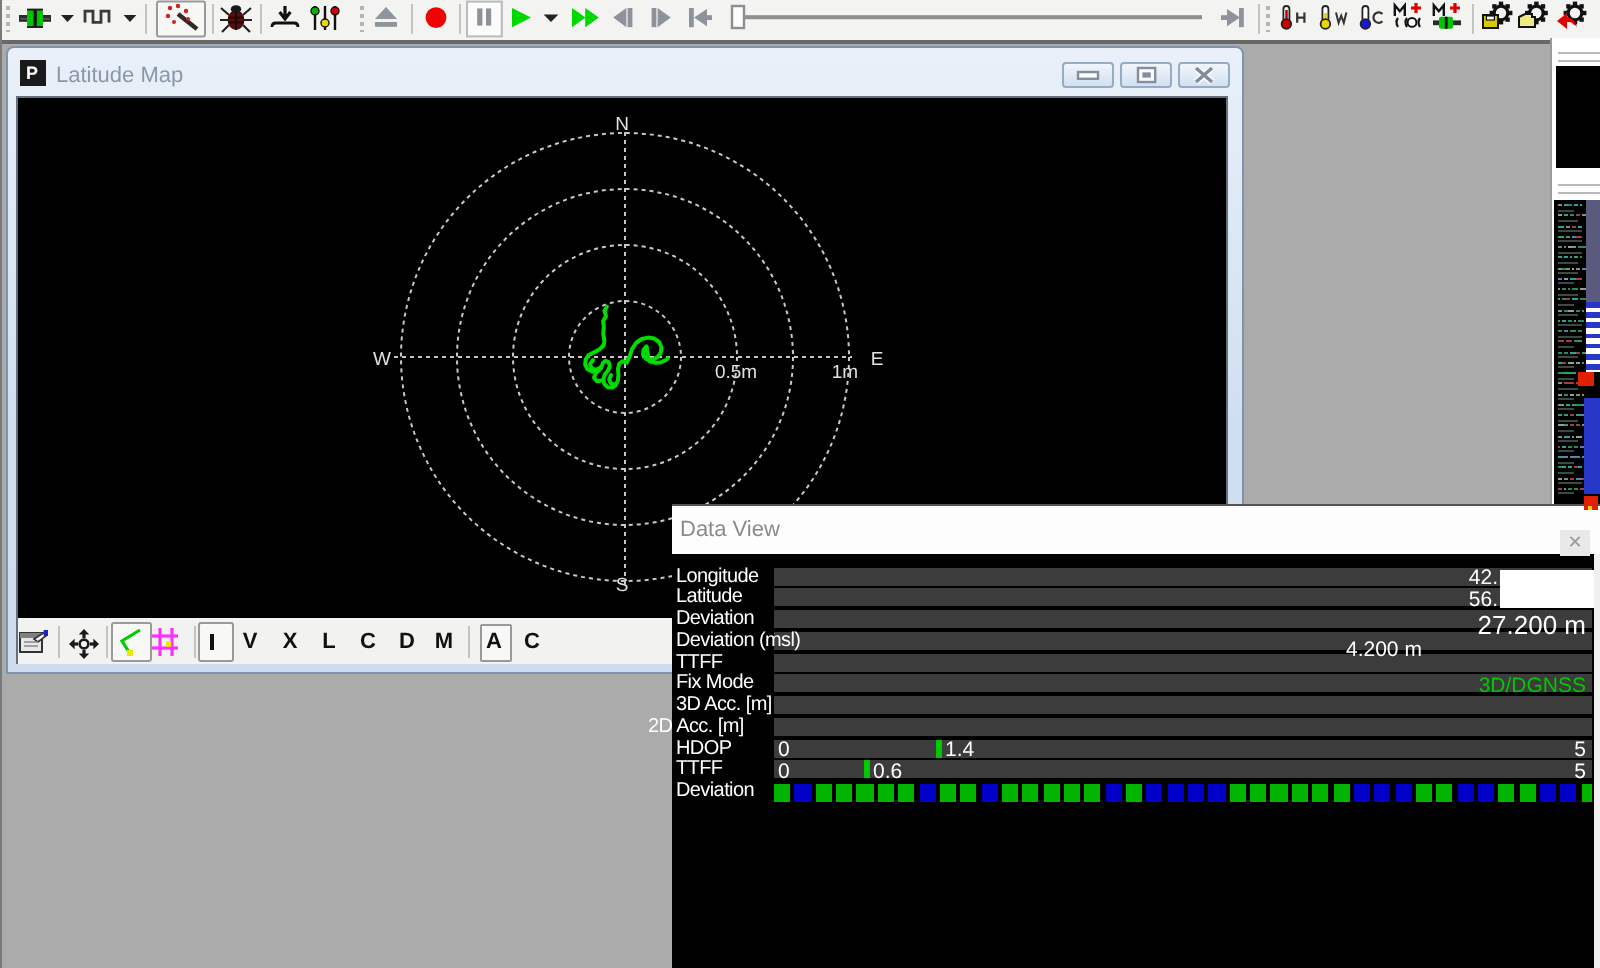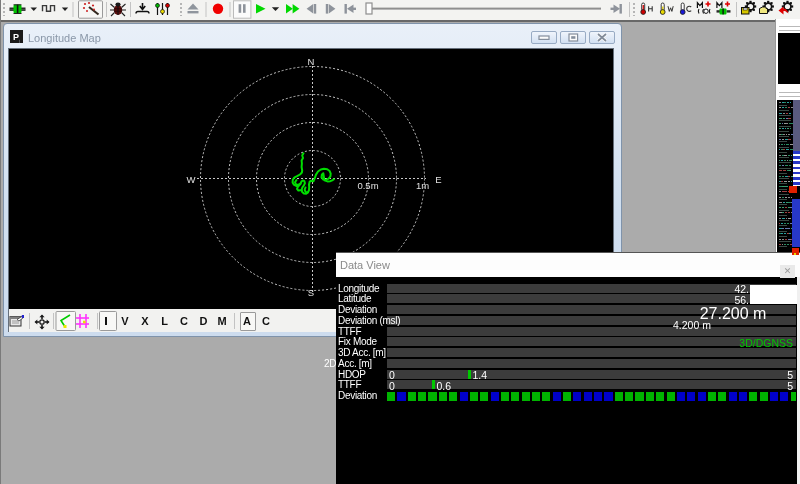--- a/index.html
+++ b/index.html
@@ -345,21 +345,21 @@
 <div class="abs" style="left:793px;top:182.2px;width:7px;height:2.6px;background:#2738c8"></div>
 <div class="abs" style="left:789px;top:186px;width:8px;height:7px;background:#e02000"></div>
 <div class="abs" style="left:792px;top:199px;width:8px;height:48px;background:#2738c8"></div>
 <div class="abs" style="left:3px;top:23px;width:619px;height:314px;
 background:linear-gradient(#e9f0f9,#d0dff0 60%,#cddcEE);border:1px solid #7f93ab;border-radius:4px 4px 0 0"></div>
 <svg class="abs" style="left:10px;top:30px" width="13" height="13" viewBox="0 0 13 13">
 <path d="M0 0 L13 0 L13 13 L9.5 13 L9.5 9.5 L0 9.5 Z" transform="translate(0,0)" fill="#1a1a1a"></path>
 <path d="M0 0 H13 V9.5 H9.5 V13 H0 Z" fill="#1a1a1a"></path>
 <text x="3" y="9.5" font-size="9" font-weight="bold" fill="#fff">P</text>
   </svg>
-<div class="abs" style="left:28px;top:32px;font-size:11px;color:#8a97a8">Longitude Map</div>
+<div class="abs" style="left:28px;top:32px;font-size:11px;color:#8a97a8">Latitude Map</div>
 <div class="abs" style="left:531px;top:31px;width:26px;height:13px;background:linear-gradient(#f0f5fc,#d2e0f2);border:1px solid #98abc4;border-radius:2px"></div>
 <svg class="abs" style="left:531px;top:31px" width="26" height="13" viewBox="0 0 26 13">
     <rect x="8" y="5" width="10" height="3.4" fill="#fbfbfb" stroke="#848e9c" stroke-width="1.2"></rect>
   </svg>
 <div class="abs" style="left:560px;top:31px;width:26px;height:13px;background:linear-gradient(#f0f5fc,#d2e0f2);border:1px solid #98abc4;border-radius:2px"></div>
 <svg class="abs" style="left:560px;top:31px" width="26" height="13" viewBox="0 0 26 13">
     <rect x="9" y="3" width="8.6" height="7" fill="#fbfbfb" stroke="#848e9c" stroke-width="1.2"></rect>
     <rect x="11.2" y="5.2" width="4.2" height="2.6" fill="#848e9c"></rect>
   </svg>
 <div class="abs" style="left:589px;top:31px;width:26px;height:13px;background:linear-gradient(#f0f5fc,#d2e0f2);border:1px solid #98abc4;border-radius:2px"></div>
@@ -472,21 +472,21 @@
 <div class="abs" style="left:338px;top:347.2px;font-size:10px;letter-spacing:-0.3px;color:#fff;white-space:nowrap">3D Acc. [m]</div>
 <div class="abs" style="left:387px;top:358.8px;width:409px;height:9.2px;background:#3c3c3c"></div>
 <div class="abs" style="left:324px;top:357.9px;font-size:10px;letter-spacing:-0.3px;color:#fff;white-space:nowrap">2D Acc. [m]</div>
 <div class="abs" style="left:387px;top:369.5px;width:409px;height:9.2px;background:#3c3c3c"></div>
 <div class="abs" style="left:338px;top:368.7px;font-size:10px;letter-spacing:-0.3px;color:#fff;white-space:nowrap">HDOP</div>
 <div class="abs" style="left:387px;top:380.2px;width:409px;height:9.2px;background:#3c3c3c"></div>
 <div class="abs" style="left:338px;top:379.4px;font-size:10px;letter-spacing:-0.3px;color:#fff;white-space:nowrap">TTFF</div>
 <div class="abs" style="left:338px;top:390.2px;font-size:10px;letter-spacing:-0.3px;color:#fff;white-space:nowrap">Deviation</div>
 <div class="abs" style="left:629px;top:283.0px;width:120px;text-align:right;font-size:10.5px;color:#fff">42.</div>
 <div class="abs" style="left:629px;top:293.8px;width:120px;text-align:right;font-size:10.5px;color:#fff">56.</div>
-<div class="abs" style="left:673px;top:304.5px;width:120px;text-align:center;font-size:16px;color:#fff">27.200 m</div>
+<div class="abs" style="left:673px;top:304.5px;width:120px;text-align:right;font-size:13px;color:#fff">27.200 m</div>
 <div class="abs" style="left:673px;top:319px;width:120px;text-align:left;font-size:10.5px;color:#fff">4.200 m</div>
 <div class="abs" style="left:673px;top:336.8px;width:120px;text-align:right;font-size:10.5px;color:#00c800">3D/DGNSS</div>
 <div class="abs" style="left:750px;top:284.5px;width:46.5px;height:19px;background:#fff"></div>
 <div class="abs" style="left:389px;top:369.0px;font-size:10.5px;color:#fff">0</div>
 <div class="abs" style="left:468px;top:369.5px;width:2.5px;height:9.2px;background:#00c800"></div>
 <div class="abs" style="left:472.5px;top:369.0px;font-size:10.5px;color:#fff">1.4</div>
 <div class="abs" style="left:673px;top:369.0px;width:120px;text-align:right;font-size:10.5px;color:#fff">5</div>
 <div class="abs" style="left:389px;top:379.8px;font-size:10.5px;color:#fff">0</div>
 <div class="abs" style="left:432px;top:380.2px;width:2.5px;height:9.2px;background:#00c800"></div>
 <div class="abs" style="left:436.5px;top:379.8px;font-size:10.5px;color:#fff">0.6</div>

